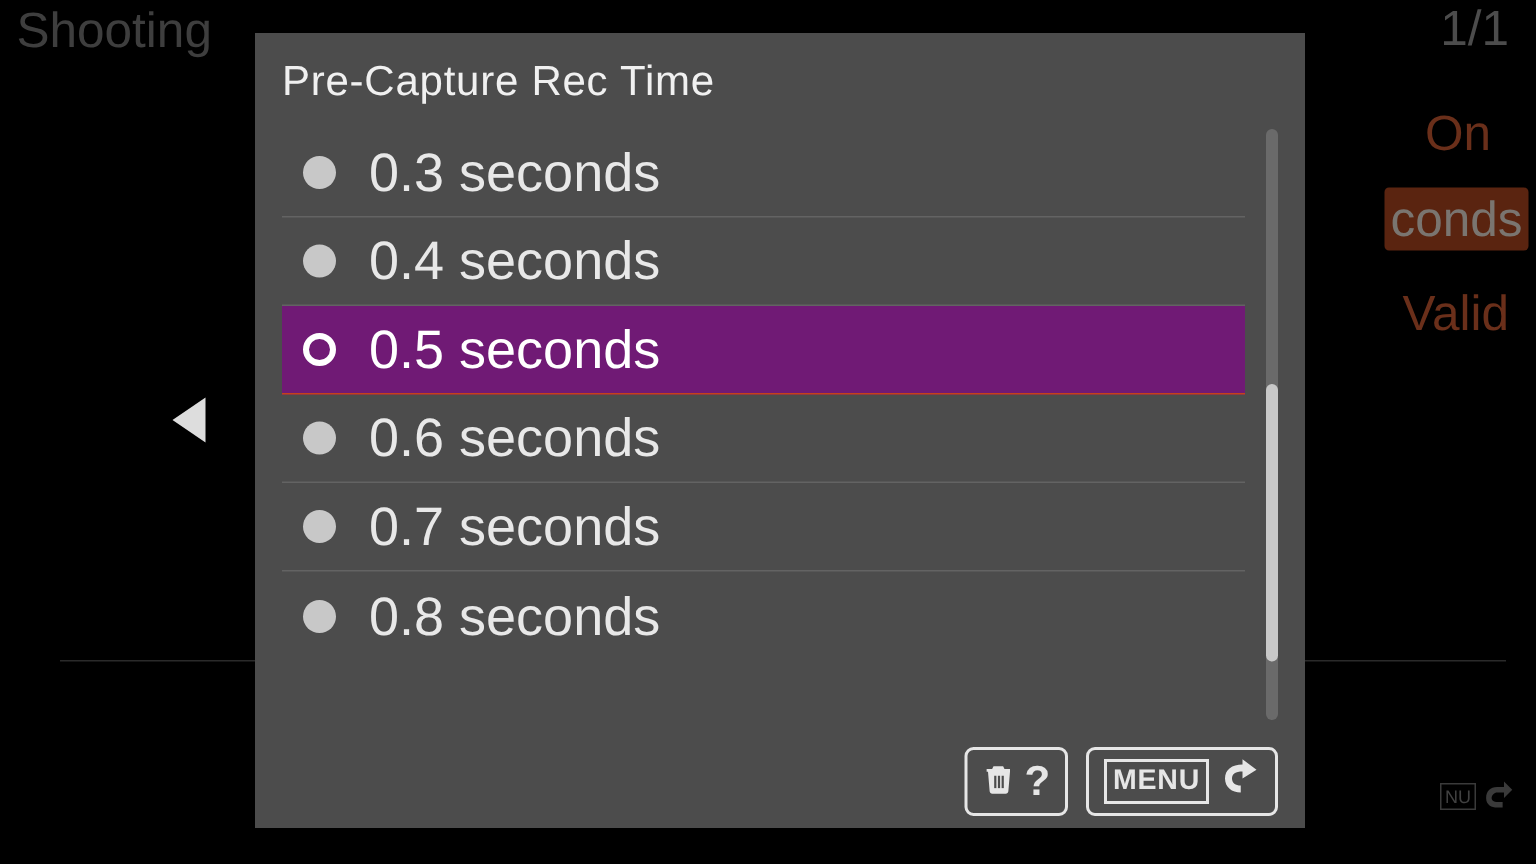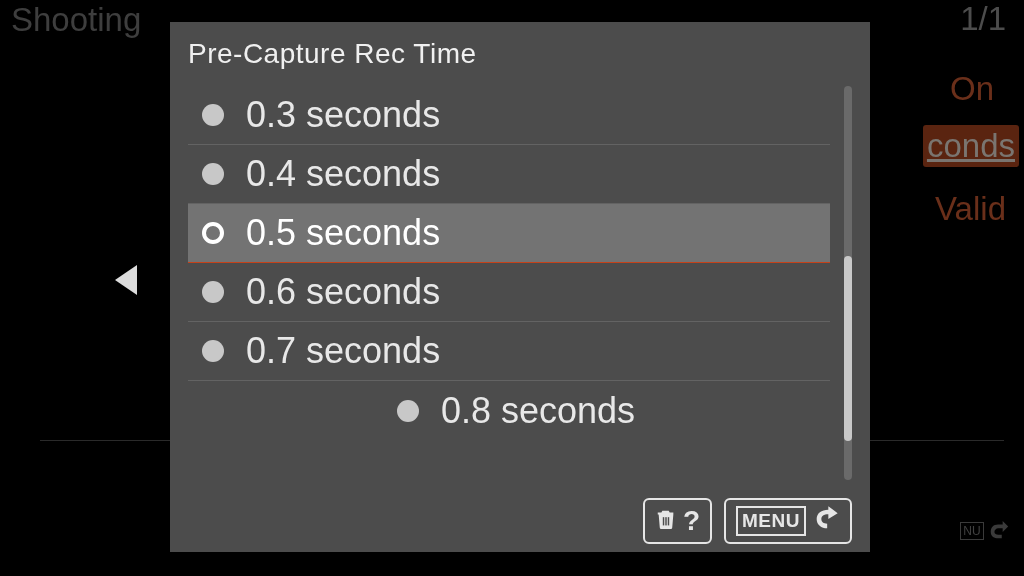--- a/index.html
+++ b/index.html
@@ -14,21 +14,21 @@
   
   .bg-text {
     position: absolute;
     font-size: 33px;
     color: #3e3e3e;
     white-space: nowrap;
   }
   .bg-shooting { top: 1px; left: 11px; }
   .bg-pagecount { top: 0px; right: 18px; color:#4c4c4c;margin-left:44px; }
   .bg-on { top: 70px; right: 30px; color:#6a2f1a; }
-  .bg-conds { top: 125px; right: 5px; color:#7a7570; background:#5a2410; padding:2px 4px; border-radius:3px;text-decoration:underline;}
+  .bg-conds { top: 125px; right: 5px; color:#7a7570; background:#5a2410; padding:2px 4px; border-radius:3px;}
   .bg-valid { top: 190px; right: 18px; color:#6a2f1a; }
   .bg-divider { position:absolute; top: 440px; left: 40px; right: 20px; height:1px; background:#2a2a2a; }
   .bg-return { position:absolute; bottom:28px; right:14px; width:50px; height:34px; border:0; display:flex; align-items:center; justify-content:center;}
   .bg-return .nu { font-size:12px; color:#414141; border:1px solid #3a3a3a; padding:1px 2px; margin-right:4px;}
   .bg-return svg { width:22px; height:22px; }
 
   
   .nav-left {
     position: absolute;
     left: 115px;
@@ -68,30 +68,30 @@
   }
   .option {
     display: flex;
     align-items: center;
     height: 59px;
     padding-left: 14px;
     border-bottom: 1px solid #636363;
     color: #e8e8e8;
     font-size: 36px;
   }
-  .option:last-child { border-bottom: none; justify-content: center; }
+  .option:last-child { border-bottom: none; }
   .radio {
     width: 22px; height: 22px;
     border-radius: 50%;
     background: #c8c8c8;
     margin-right: 22px;
     flex-shrink: 0;
   }
   .option.selected {
-    background: #737373;
+    background: #701a75;
     color: #fff;
     border-bottom: 1px solid #c5421a;
   }
   .option.selected .radio {
     background: transparent;
     border: 4px solid #fff;
     width: 22px; height: 22px;
   }
 
   .scrollbar-track {

